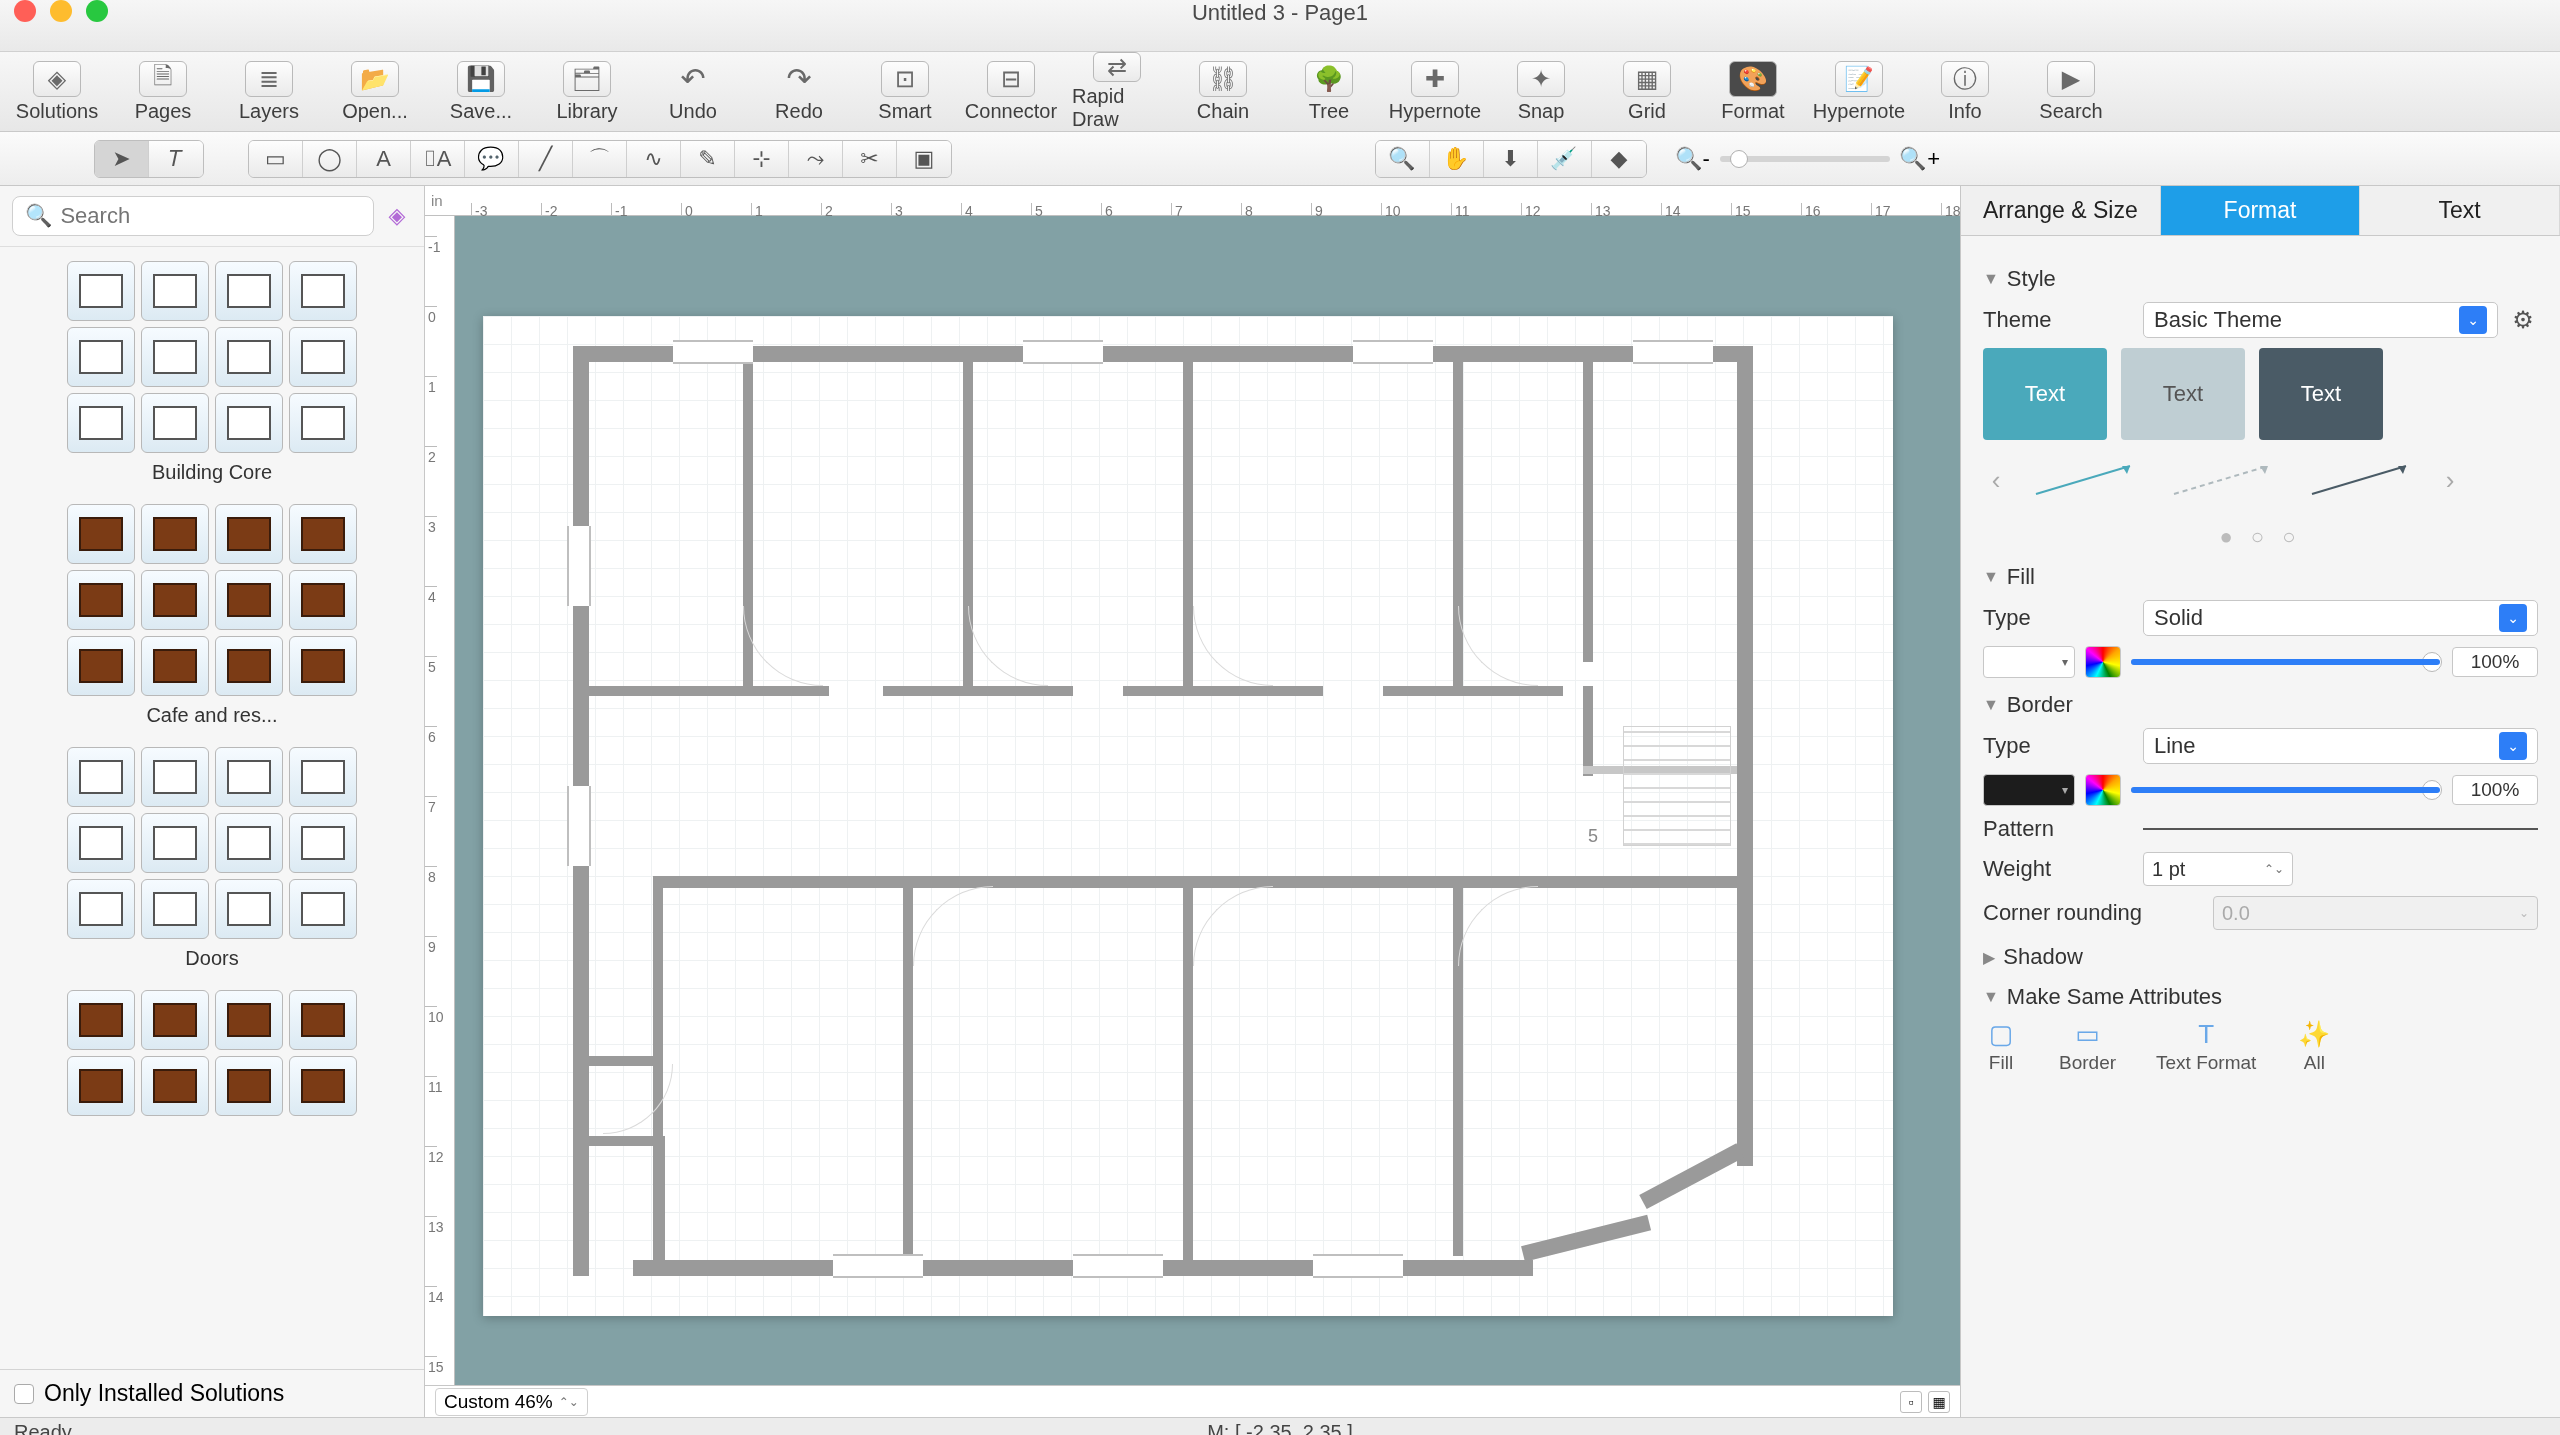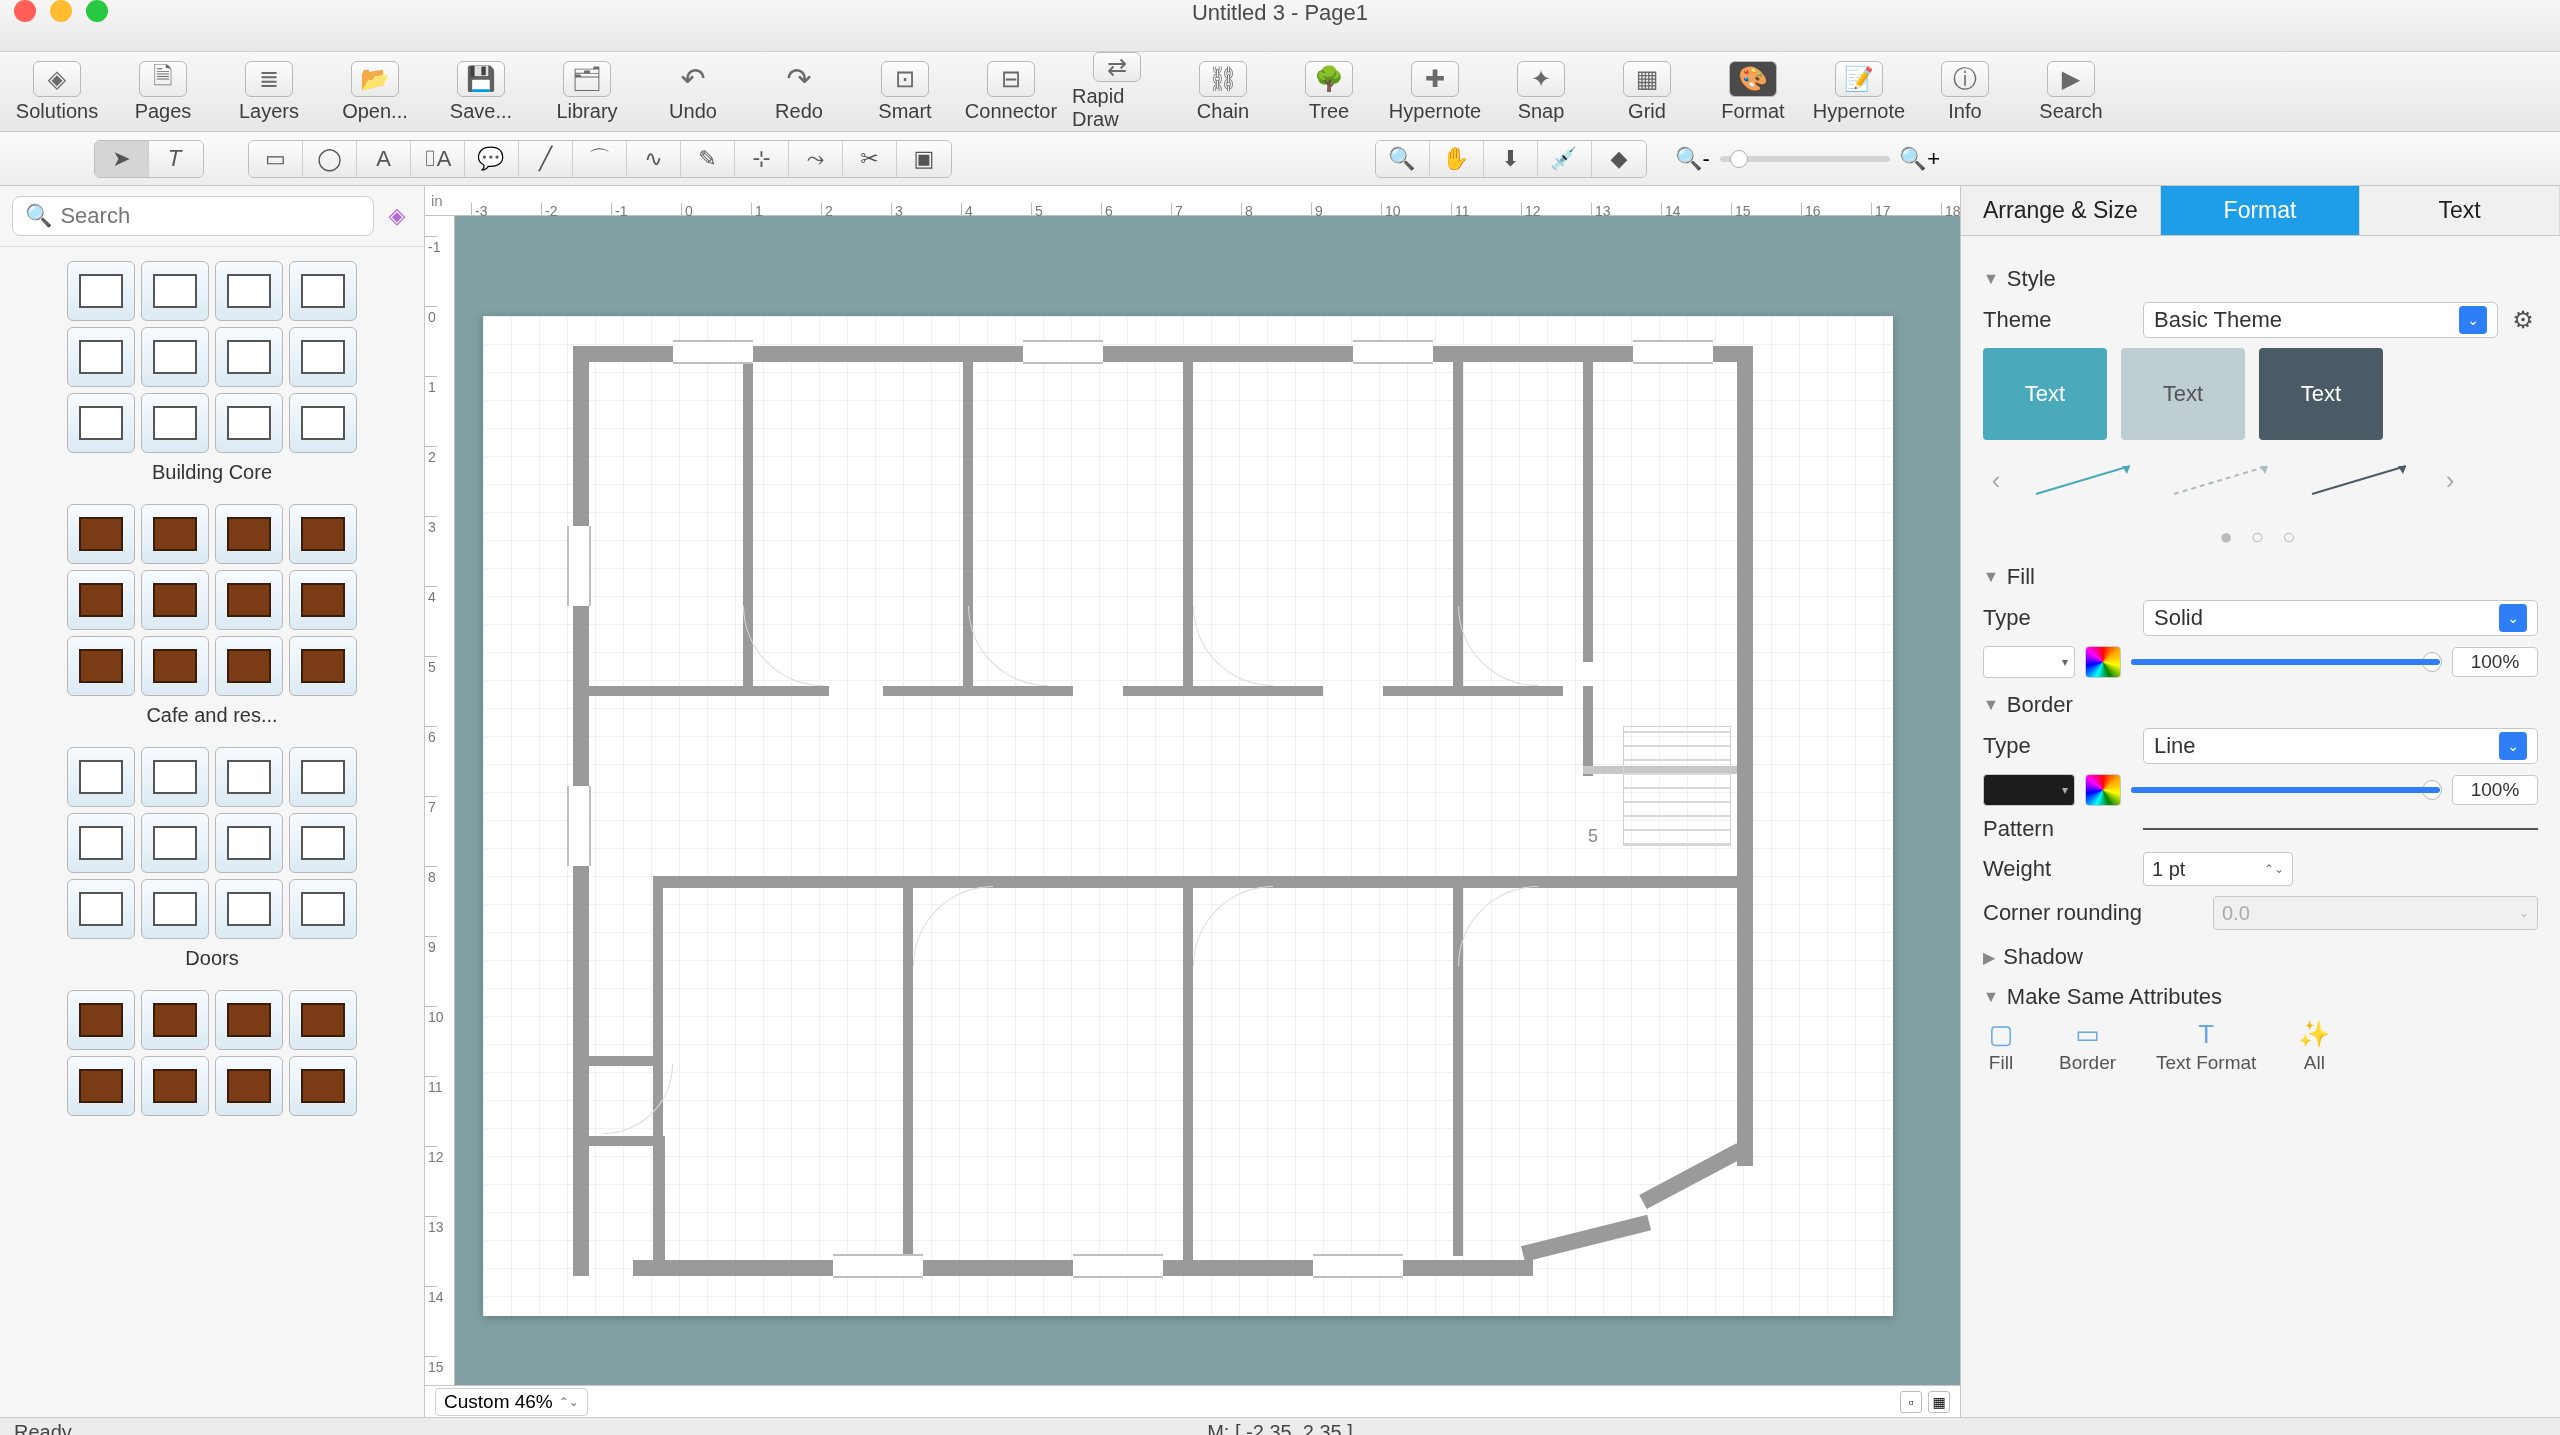--- a/index.html
+++ b/index.html
@@ -404,20 +404,24 @@
             </div>
             <div class="shape-cell">
               <div class="sw brown"></div>
             </div>
             <div class="shape-cell">
               <div class="sw brown"></div>
             </div>
           </div>
         </div>
       </div>
+    <div class="leftfoot">
+      <div class="cb"></div>
+      <span>Only Installed Solutions</span>
+    </div>
   </div>
 
   <div class="canvaswrap">
     <div class="ruler-h" id="rulerh">
         <span style="position:absolute;left:6px;bottom:6px;color:#888;">in</span>
         <div class="tick" style="left: 46px;">-3</div>
         <div class="tick" style="left: 116px;">-2</div>
         <div class="tick" style="left: 186px;">-1</div>
         <div class="tick" style="left: 256px;">0</div>
         <div class="tick" style="left: 326px;">1</div>

